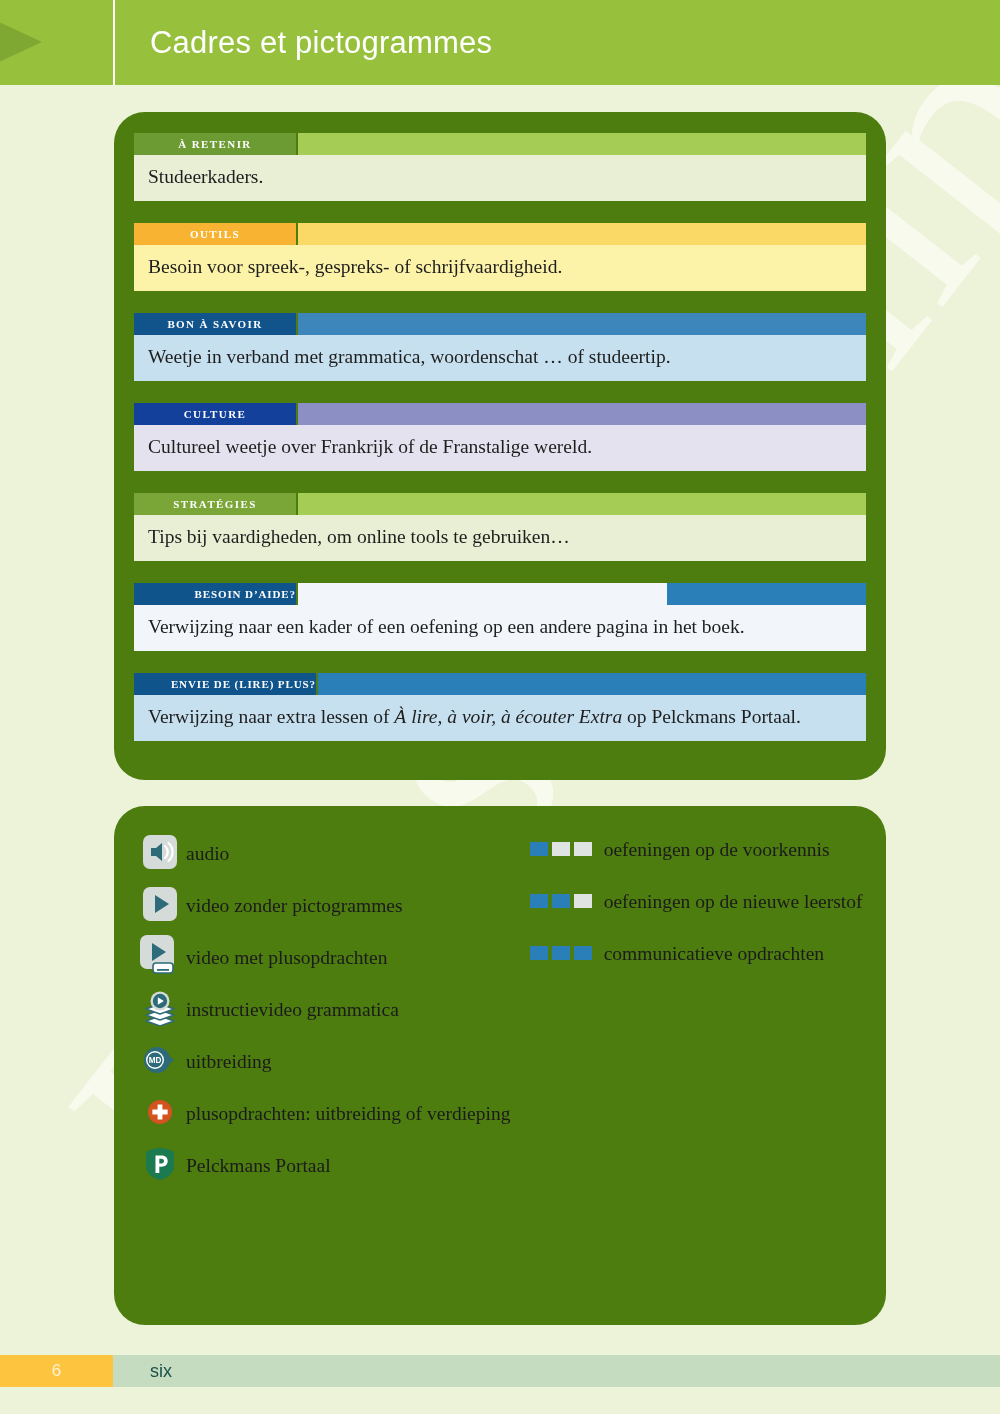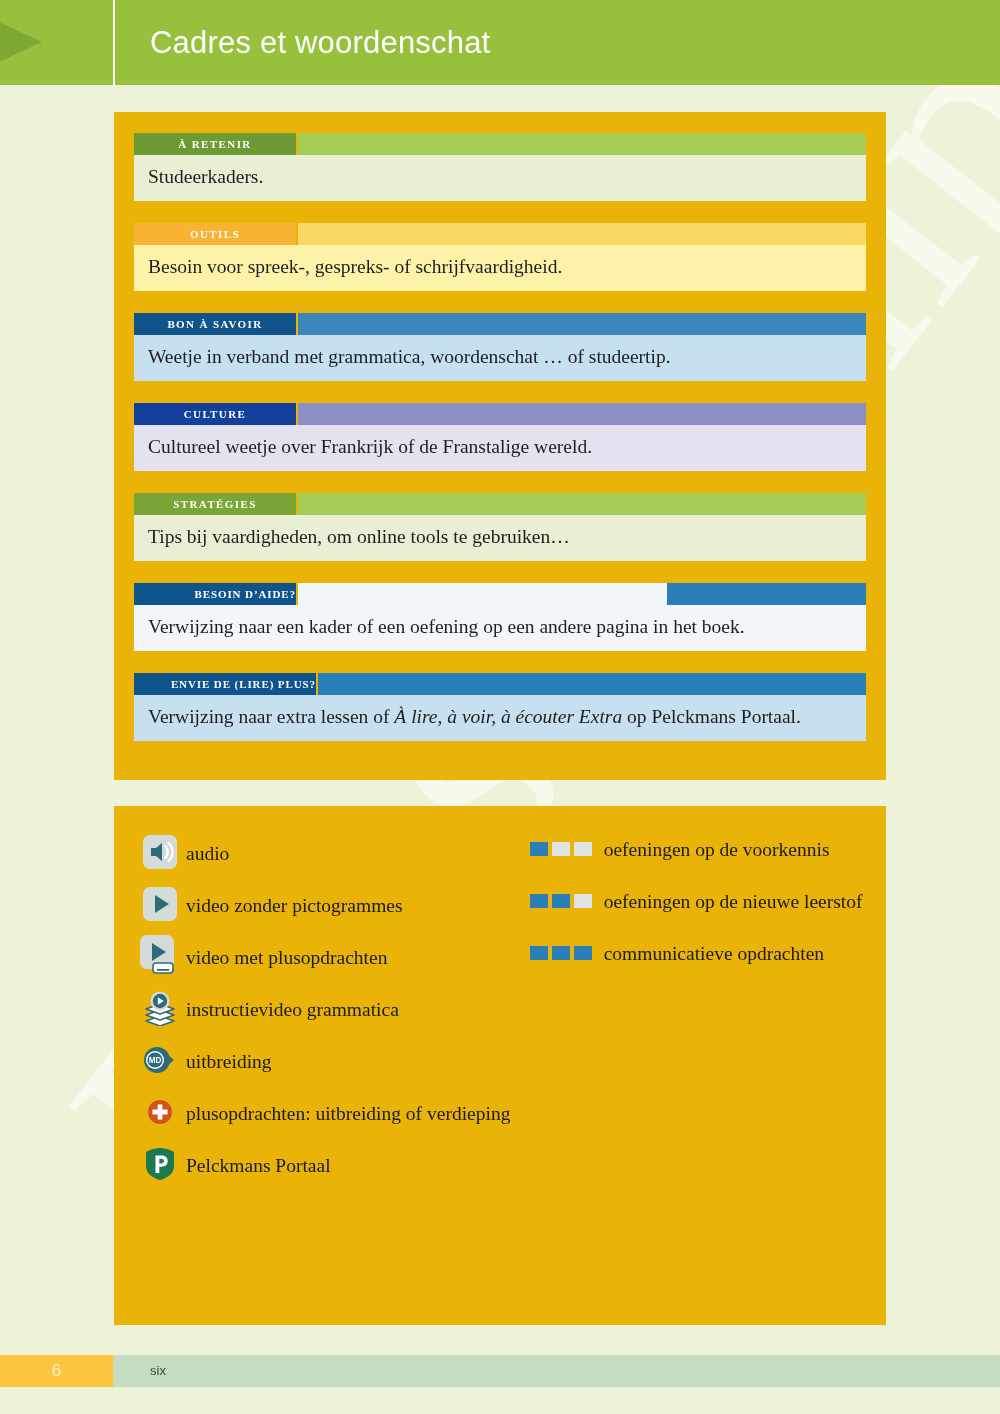--- a/index.html
+++ b/index.html
@@ -80,22 +80,23 @@
     line-height: 85px;
     font-family: "Liberation Sans", sans-serif;
     font-size: 31px;
     color: #ffffff;
     letter-spacing: 0.2px;
   }
 
   
   .panel {
     position: absolute;
-    background: #eab308;
+    background: #4d7c0f;
     z-index: 20;
+    border-radius: 31px;
   }
   .panel-boxes {
     left: 114px;
     top: 112px;
     width: 772px;
     height: 668px;
     padding: 21px 20px 20px 20px;
   }
   .panel-picto {
     left: 114px;
@@ -218,35 +219,35 @@
     font-size: 17px;
     line-height: 32px;
     text-align: center;
   }
   .footer-word {
     position: absolute;
     left: 150px; top: 0;
     height: 16px;
     line-height: 32px;
     font-family: "Liberation Sans", sans-serif;
-    font-size: 13px;
+    font-size: 18px;
     color: #1d4f4a;
   }
 </style>
 </head>
 <body>
 
 <div class="watermark">
   <div class="watermark-text">Leesexemplaar</div>
 </div>
 
 <div class="page-header">
   <div class="header-arrow"></div>
   <div class="header-divider"></div>
-  <div class="header-title">Cadres et woordenschat</div>
+  <div class="header-title">Cadres et pictogrammes</div>
 </div>
 
 <div class="panel panel-boxes">
   <div id="callouts-container">
       <div class="callout" style="margin-bottom: 22px;">
         <div class="callout-bar">
           <div class="callout-tab" style="background: rgb(109, 155, 51); width: 162px;">À retenir</div>
           <div class="callout-rest">
             <div class="seg" style="flex: 1 1 0px; background: rgb(165, 204, 85);"></div>
           </div>

